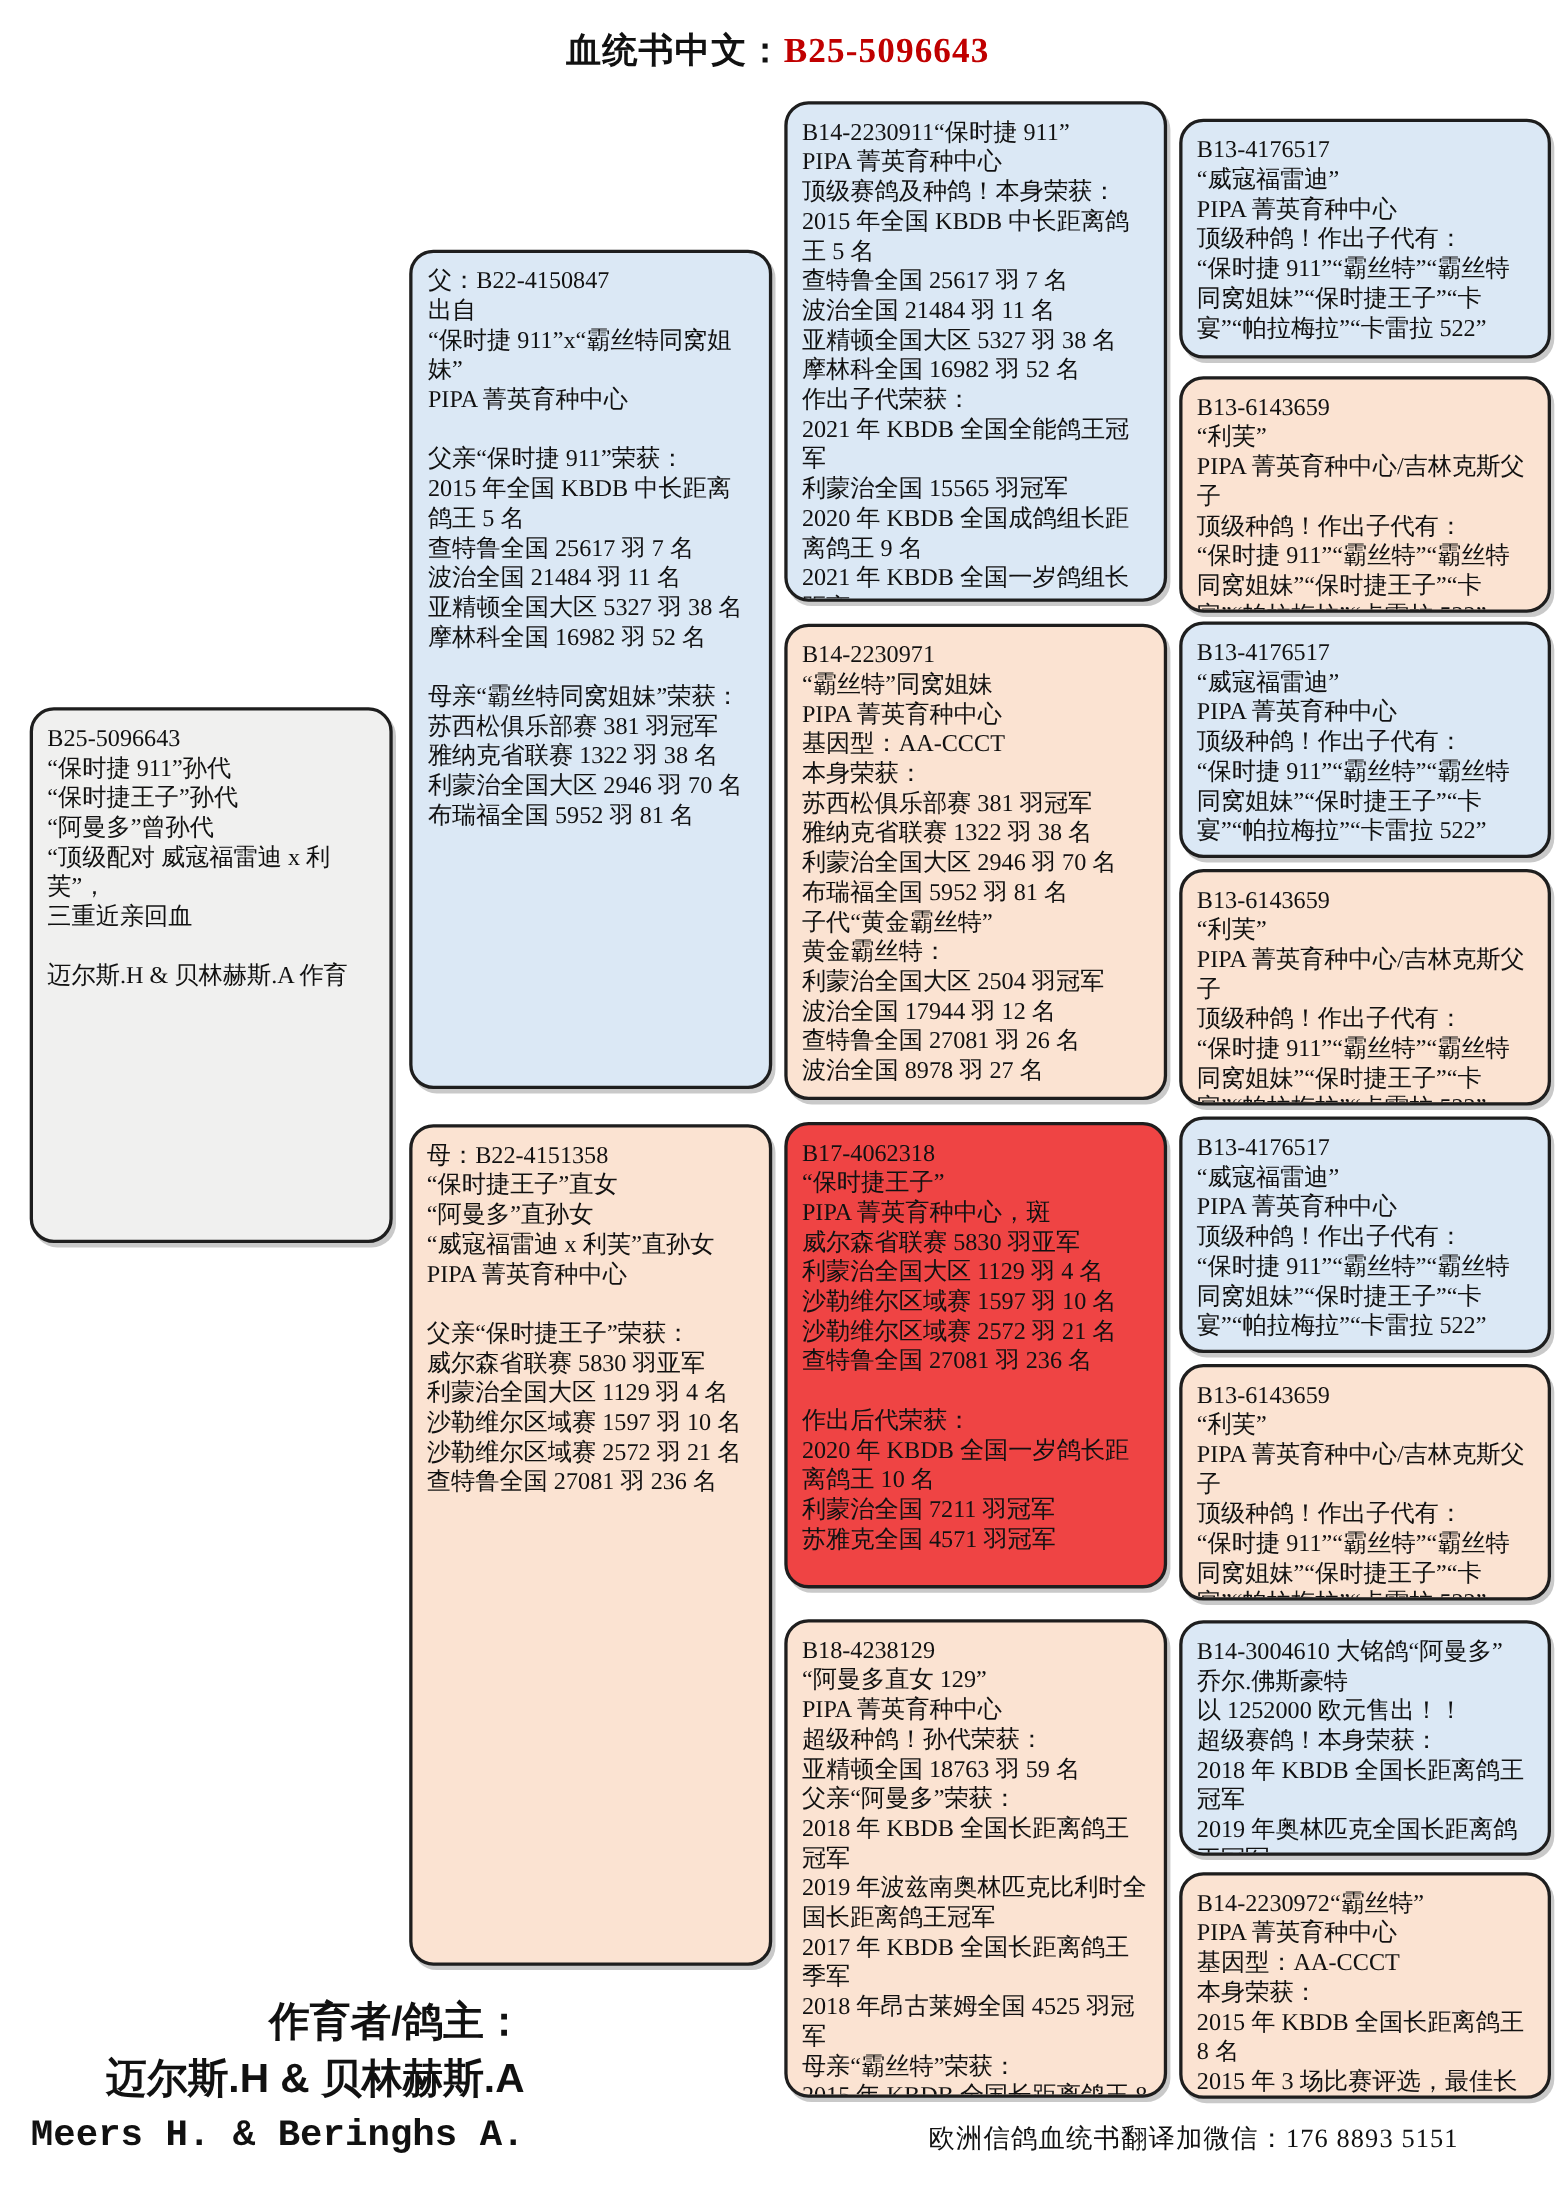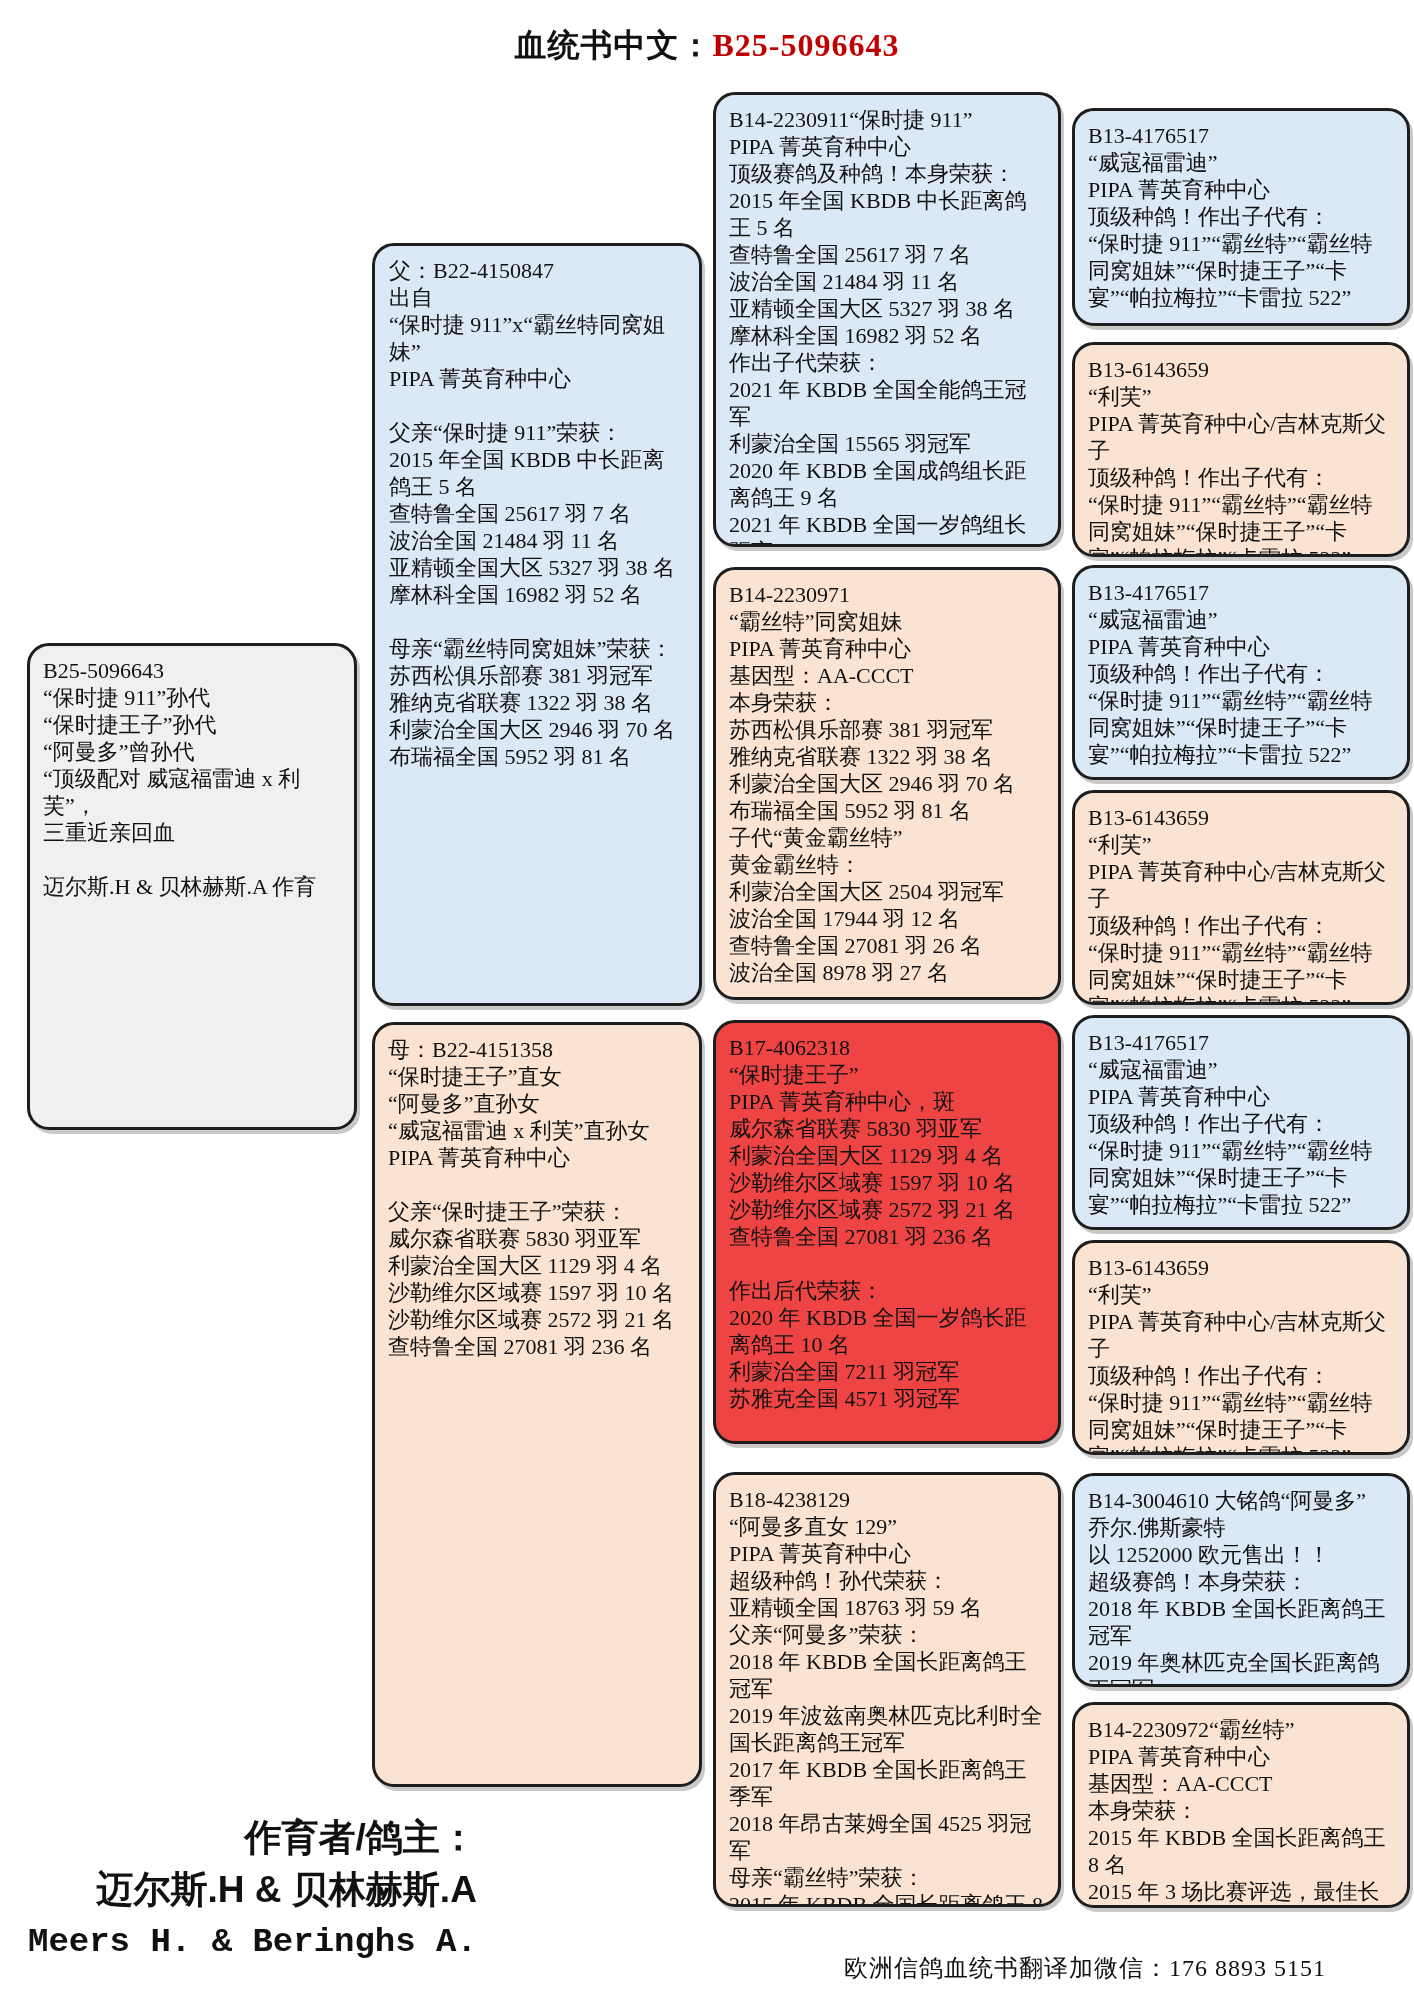--- a/index.html
+++ b/index.html
@@ -34,42 +34,42 @@
   .breeder .cn{
     font-family:"Liberation Sans","DejaVu Sans",sans-serif;
     font-size:37px;line-height:52px;font-weight:bold;text-align:right;
   }
   .breeder .en{
     font-family:"Liberation Mono","DejaVu Sans Mono",monospace;
     font-size:34px;line-height:52px;font-weight:bold;
   }
   .footer{
     position:absolute;left:770px;top:1928px;width:630px;
-    text-align:center;font-size:24px;letter-spacing:1px;margin-top:24px;
+    text-align:center;font-size:24px;letter-spacing:1px;
   }
 </style>
 </head>
 <body>
 
 <div class="page">
 
   <div class="title"><span>血统书中文：</span><span class="ring" style="color: rgb(192, 0, 0);">B25-5096643</span></div>
 
   <div class="pbox" style="left: 27px; top: 643px; width: 330px; height: 487px; background-color: rgb(240, 240, 239); border-color: rgb(30, 30, 30);">
       <div class="line">B25-5096643</div>
       <div class="line">“保时捷 911”孙代</div>
       <div class="line">“保时捷王子”孙代</div>
       <div class="line">“阿曼多”曾孙代</div>
       <div class="line">“顶级配对 威寇福雷迪 x 利芙”，</div>
       <div class="line">三重近亲回血</div>
       <div class="line"></div>
       <div class="line">迈尔斯.H &amp;  贝林赫斯.A 作育</div>
     </div>
 
-  <div class="pbox" style="left: 372px; top: 243px; width: 330px; height: 763px; background-color: rgb(219, 232, 245); border-color: rgb(30, 30, 30); padding-left: 14px;">
+  <div class="pbox" style="left: 372px; top: 227px; width: 330px; height: 763px; background-color: rgb(219, 232, 245); border-color: rgb(30, 30, 30); padding-left: 14px;">
       <div class="line">父：B22-4150847</div>
       <div class="line">出自</div>
       <div class="line">“保时捷 911”x“霸丝特同窝姐妹”</div>
       <div class="line">PIPA 菁英育种中心</div>
       <div class="line"></div>
       <div class="line">父亲“保时捷 911”荣获：</div>
       <div class="line">2015 年全国 KBDB 中长距离鸽王 5 名</div>
       <div class="line">查特鲁全国 25617 羽 7 名</div>
       <div class="line">波治全国 21484 羽 11 名</div>
       <div class="line">亚精顿全国大区 5327 羽 38 名</div>

